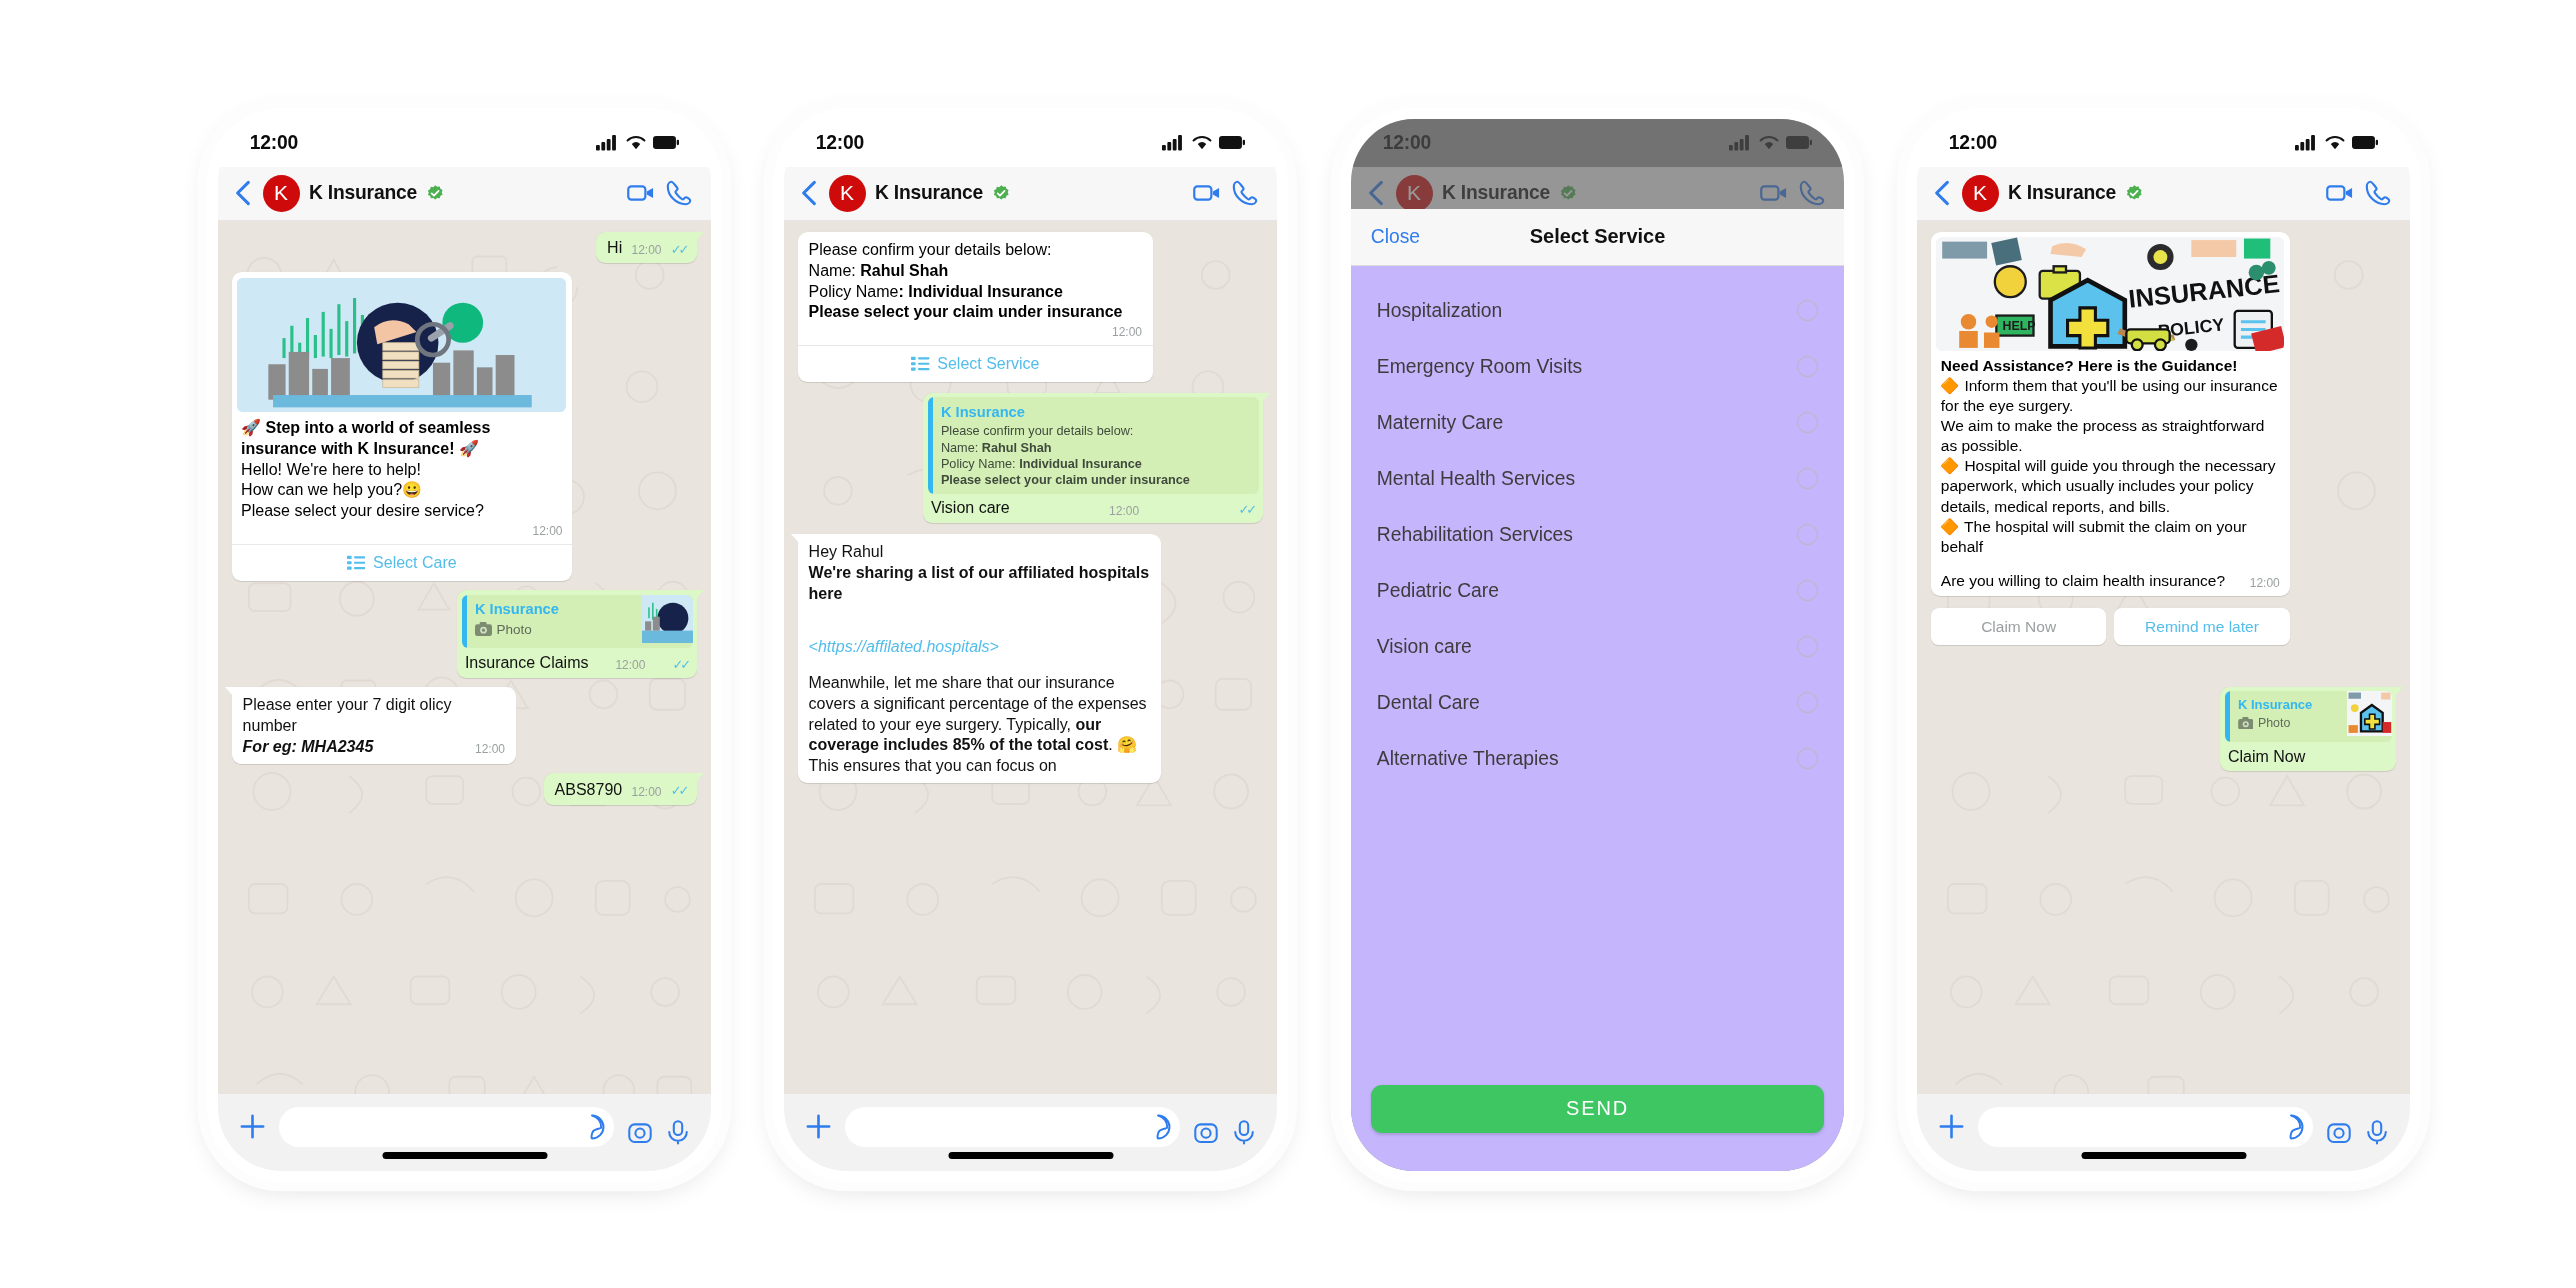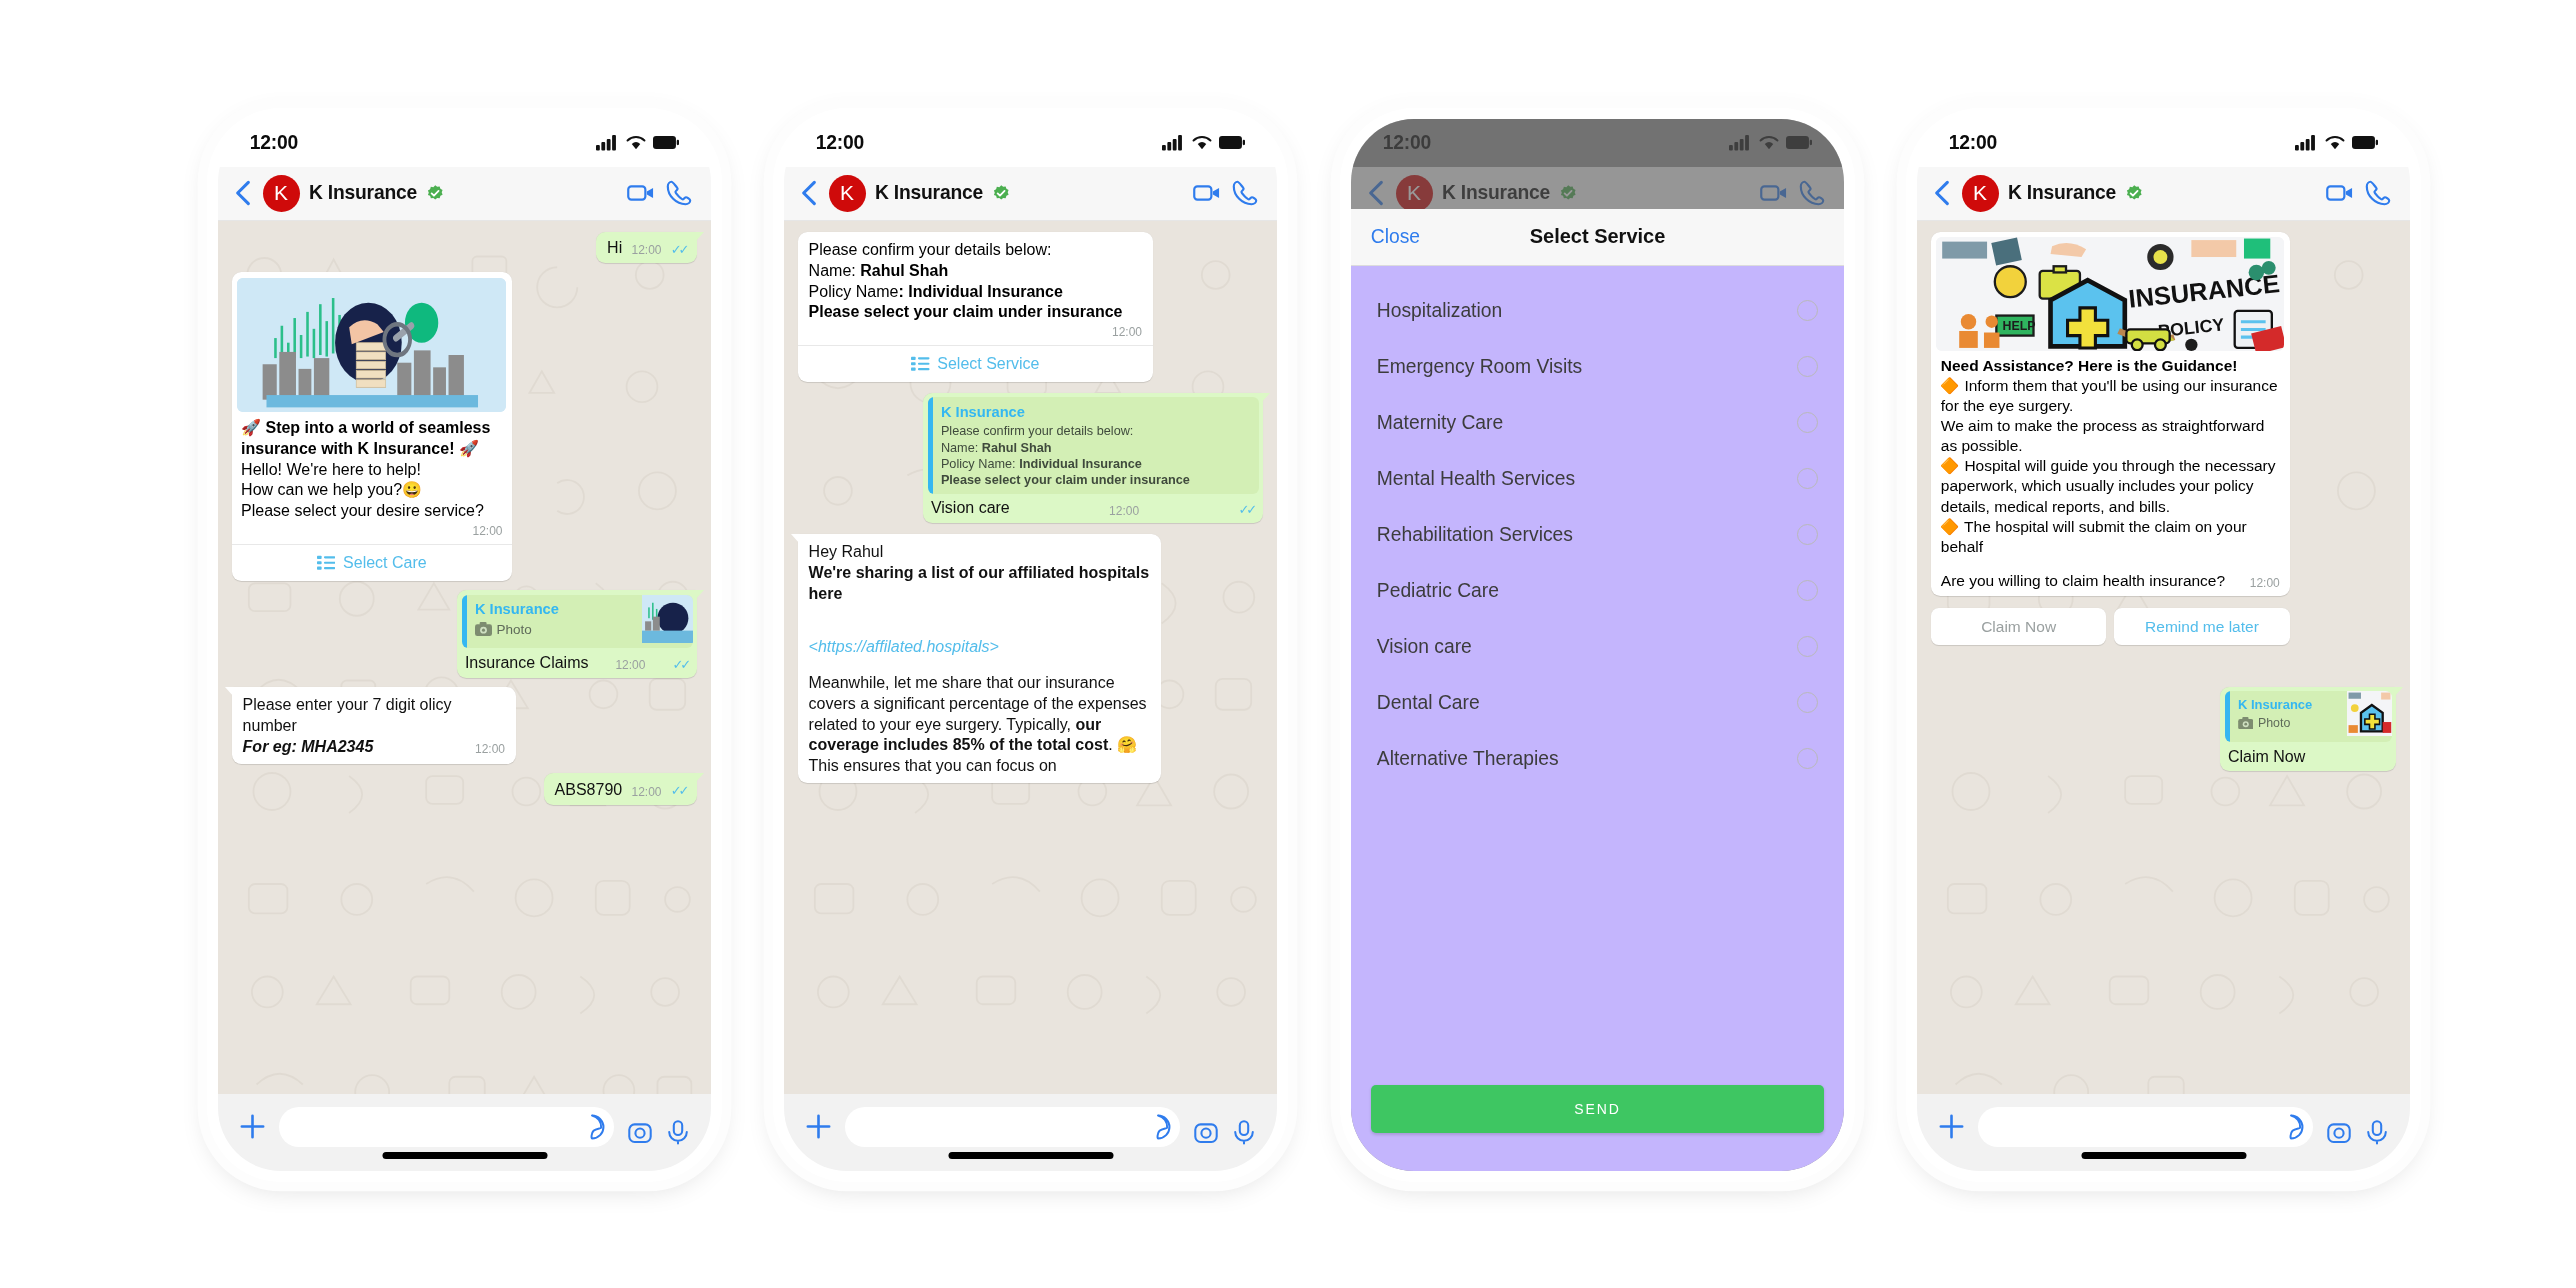--- a/index.html
+++ b/index.html
@@ -72,21 +72,21 @@
 
   .meta { display:flex; align-items:center; justify-content:flex-end; gap:4.6px;
      font-size:12px; color:#9aa0a0; margin-top:1.5px; }
   .ticks { color:#53bdeb; font-size:13px; letter-spacing:-3.1px; }
 
   .b { font-weight:700; }
   .i { font-style:italic; }
   .link { color:#53bdeb; font-style:italic;margin-top:32px; }
 
   
-  .card { background:#fff; border-radius:9.3px; overflow:hidden; width:280px;
+  .card { background:#fff; border-radius:9.3px; overflow:hidden; width:340px;
       box-shadow:0 0.8px 0.8px rgba(0,0,0,.13); }
   .card .thumb { margin:5.4px 5.4px 0 5.4px; border-radius:6.2px; overflow:hidden; height:134px; }
   .card .ctext { padding:6.2px 9.3px 4.6px 9.3px; font-size:16px; line-height:1.30; }
   .card-btn { border-top:0.8px solid #e8e8e8; height:37px; display:flex; align-items:center;
      justify-content:center; gap:7.7px; color:#53bdeb; font-size:16px; }
 
   
   .quoted { background:#d3efb5; border-radius:6.2px; display:flex; overflow:hidden; margin-bottom:3.1px;}
   .quoted .bar { width:5.4px; background:#34b7f1; flex:0 0 5.4px; }
   .quoted .qc { padding:5.4px 7.7px; flex:1 1 auto; min-width:0; }
@@ -119,22 +119,22 @@
   .sheet-head { flex:0 0 57px; background:#f7f7f7; display:flex; align-items:center;
       padding:0 20px; border-bottom:0.8px solid #dcdcdc; position:relative; }
   .sheet-close { color:#2f7ced; font-size:19.3px; }
   .sheet-title { position:absolute; left:0; right:0; text-align:center;
       font-size:20px; font-weight:700; color:#111; pointer-events:none; }
   .svc-list { flex:1 1 auto; padding:17px 0 0 0; overflow:hidden; }
   .svc-row { height:56px; display:flex; align-items:center; justify-content:space-between;
       padding:0 26px; font-size:19.3px; color:#3c3c3c; }
   .radio { width:21px; height:21px; border:1.9px solid #b9b9b9; border-radius:50%; flex:0 0 21px;}
   .sheet-foot { flex:0 0 99px; padding:12.4px 20px 0 20px; }
-  .send-btn { height:48px; background:#3ec662; border-radius:5px; color:#fff;
-      font-size:14px; letter-spacing:1.9px; display:flex; align-items:center; justify-content:center;
+  .send-btn { height:48px; background:#3ec662; border-radius:11px; color:#fff;
+      font-size:20px; letter-spacing:1.9px; display:flex; align-items:center; justify-content:center;
       box-shadow:0 1.5px 3.1px rgba(0,0,0,.15); }
 
   
   .ill1 { width:100%; height:100%; background:#cfe8f6; position:relative; }
   .ill2 { width:100%; height:100%; background:#f3f4f6; position:relative; }
 </style>
 </head>
 <body>
 
 <div class="stage">

